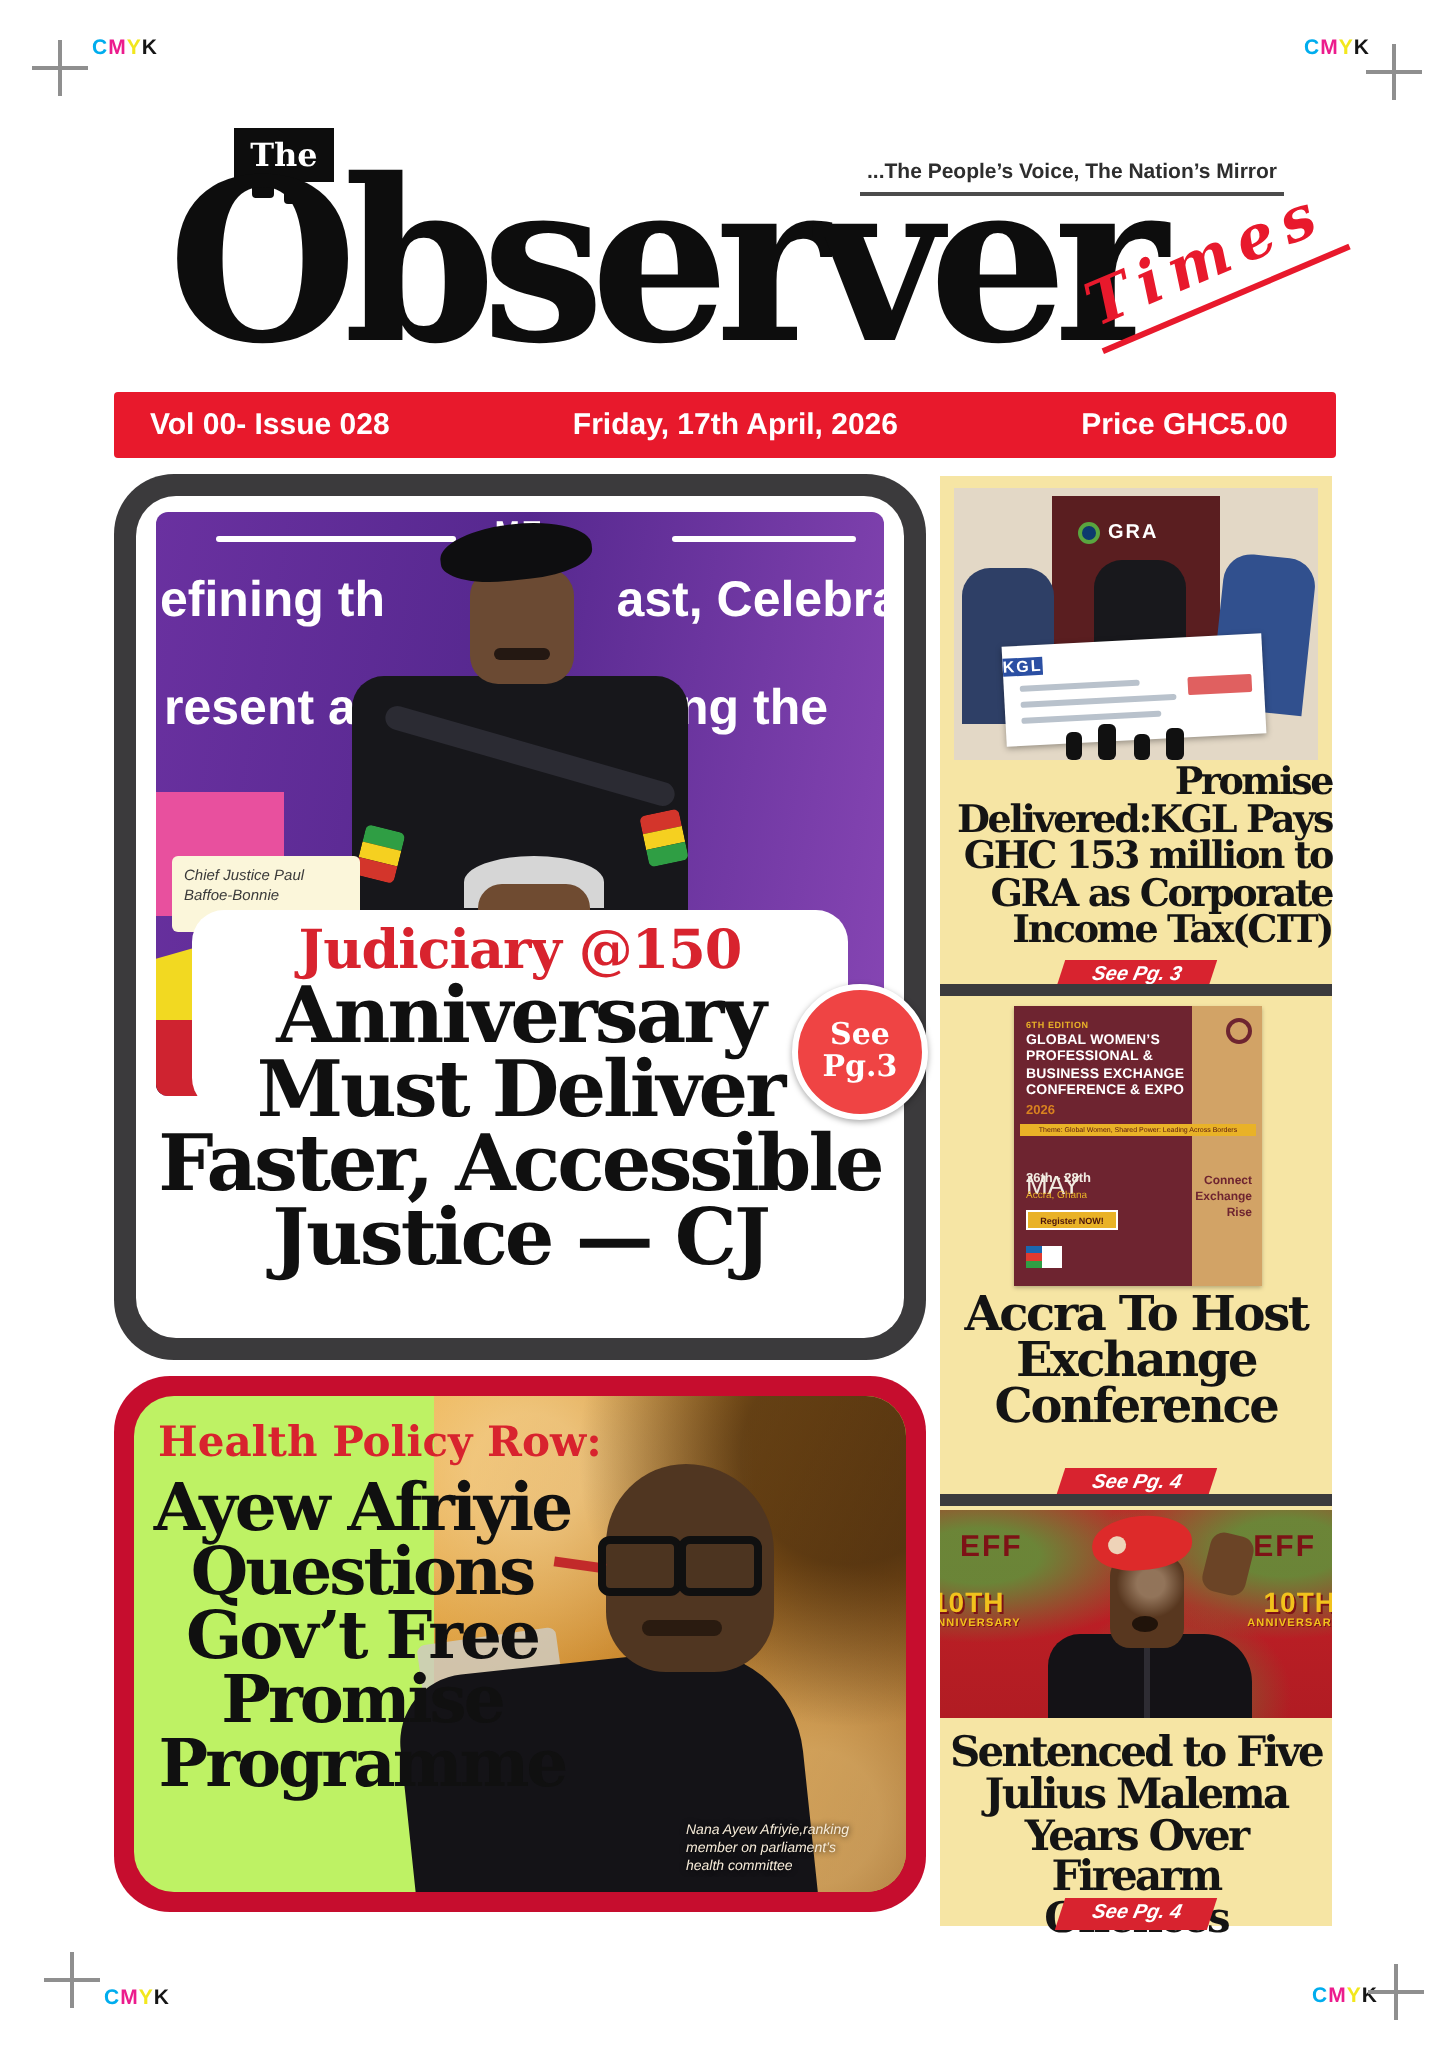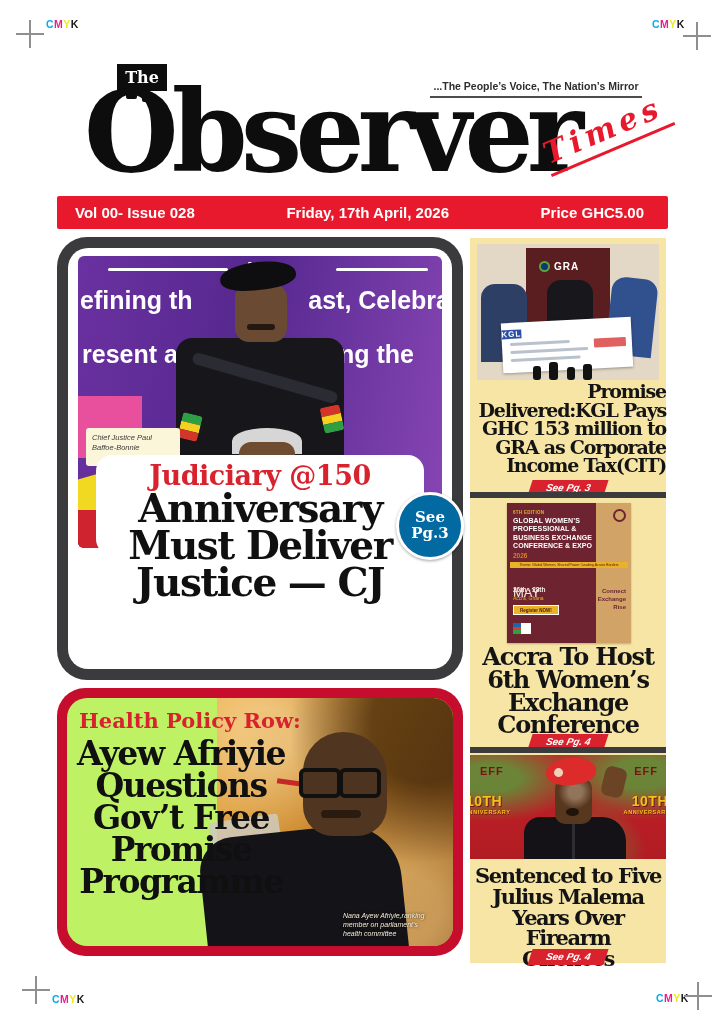--- a/index.html
+++ b/index.html
@@ -71,21 +71,21 @@
            padding:5px 6px;box-sizing:border-box;font-style:italic;font-size:7.5px;line-height:1.3;
            color:#3a3a3a;font-family:"Liberation Sans",sans-serif;}
   .dec-yellow{position:absolute;left:-16px;top:212px;width:120px;height:60px;background:#f2d921;transform:rotate(-16deg);}
   .dec-black{position:absolute;left:-12px;top:252px;width:130px;height:22px;background:#1c1c1c;transform:rotate(-18deg);}
   .dec-red{position:absolute;left:0;top:254px;width:56px;height:38px;background:#cf2330;border-radius:0 40px 0 0;}
   .kicker-pill{position:absolute;left:28px;top:207px;width:328px;height:100px;background:#fff;border-radius:16px;}
   .lead-kicker{position:absolute;left:0;right:0;top:212px;text-align:center;color:#d8232e;
                font-weight:bold;font-size:27px;letter-spacing:-.5px;}
   .lead-headline{position:absolute;left:0;right:0;top:242px;text-align:center;color:#101010;
                  font-weight:bold;font-size:39px;line-height:.95;letter-spacing:-1.5px;}
-  .see-circle{position:absolute;left:339px;top:255px;width:62px;height:62px;border-radius:50%;background:#0369a1;
+  .see-circle{position:absolute;left:339px;top:255px;width:62px;height:62px;border-radius:50%;background:#ef4444;
               border:3px solid #fff;box-shadow:0 1px 3px rgba(0,0,0,.35);color:#fff;display:flex;
               flex-direction:column;align-items:center;justify-content:center;font-weight:bold;
               font-size:15px;line-height:1.05;z-index:6;}
 
   
   .health-card{position:absolute;left:57px;top:688px;width:406px;height:268px;background:#c60d2e;border-radius:28px;}
   .health-inner{position:absolute;left:10px;top:10px;right:10px;bottom:10px;background:#bef264;
                 border-radius:20px;overflow:hidden;}
   .health-photo{position:absolute;right:0;top:0;width:236px;height:100%;
       background:
@@ -161,21 +161,21 @@
   .po-logo{position:absolute;right:5px;top:6px;width:13px;height:13px;border:2px solid #6e2430;border-radius:50%;box-sizing:border-box;}
   .po-conn{position:absolute;right:5px;bottom:32px;color:#6e2430;font-weight:bold;font-size:6px;line-height:1.35;text-align:right;}
 
   
   .eff-photo{position:absolute;left:0;top:2px;width:196px;height:104px;overflow:hidden;
       background:
         radial-gradient(ellipse at 10% 22%,rgba(86,158,60,.8) 0 12%,transparent 38%),
         radial-gradient(ellipse at 88% 18%,rgba(86,158,60,.8) 0 12%,transparent 38%),
         radial-gradient(ellipse at 60% 90%,rgba(86,158,60,.5) 0 10%,transparent 35%),
         linear-gradient(#c42127,#b11c23);}
-  .eff-word{position:absolute;color:#7d1216;font-weight:bold;font-size:11px;letter-spacing:1px;}
+  .eff-word{position:absolute;color:#7d1216;font-weight:bold;font-size:15px;letter-spacing:1px;}
   .eff-ten{position:absolute;color:#f2c21c;font-weight:bold;font-size:14px;letter-spacing:.5px;text-shadow:1px 1px 0 #7d1216;}
   .eff-ann{position:absolute;color:#f2c21c;font-weight:bold;font-size:5.5px;letter-spacing:.6px;text-shadow:.5px .5px 0 #7d1216;}
   .ml-beret{position:absolute;left:76px;top:3px;width:50px;height:27px;background:#dd2a2a;
             border-radius:50% 50% 45% 45%;transform:rotate(-5deg);}
   .ml-beret::after{content:"";position:absolute;left:8px;top:9px;width:9px;height:9px;border-radius:50%;background:#f0e6c8;opacity:.9;}
   .ml-face{position:absolute;left:85px;top:23px;width:37px;height:46px;background:#58371f;border-radius:10px;
       background-image:radial-gradient(circle at 55% 30%,rgba(255,230,200,.35) 0 18%,transparent 45%);}
   .ml-face::before{content:"";position:absolute;left:11px;bottom:8px;width:13px;height:8px;background:#20130a;border-radius:50%;}
   .ml-hand{position:absolute;left:133px;top:12px;width:22px;height:30px;background:#6b4426;border-radius:7px;transform:rotate(14deg);}
   .ml-body{position:absolute;left:54px;top:62px;width:102px;height:42px;background:#141216;border-radius:16px 24px 0 0;}
@@ -262,20 +262,21 @@
         <span class="mic-head" style="left:208px;top:246px;width:14px;height:16px;"></span>
         <span class="mic-head" style="left:228px;top:252px;width:12px;height:14px;"></span>
         <span class="mic-white"></span>
       </div>
 
       <div class="kicker-pill"></div>
       <div class="lead-kicker serif">Judiciary @150</div>
       <div class="lead-headline serif">
         <div>Anniversary</div>
         <div>Must Deliver</div>
+        <div>Faster, Accessible</div>
         <div>Justice — CJ</div>
       </div>
     </div>
     <div class="see-circle serif">
       <span>See</span>
       <span>Pg.3</span>
     </div>
   </div>
 
   <div class="health-card">
@@ -374,21 +375,20 @@
         <span class="po-flags"></span>
         <span class="po-logo"></span>
         <div class="po-conn">
           <div>Connect</div>
           <div>Exchange</div>
           <div>Rise</div>
         </div>
       </div>
       <div class="sb-head serif" style="top:148px;font-size:24px;line-height:.95;letter-spacing:-1.2px;">
         <div>Accra To Host</div>
-        <div>6th Women’s</div>
         <div>Exchange</div>
         <div>Conference</div>
       </div>
       <div class="tag-row" style="top:233px;">
         <span class="see-tag"><span>See Pg. 4</span></span>
       </div>
     </div>
 
     <div class="sb-sep" style="top:509px;"></div>
 

